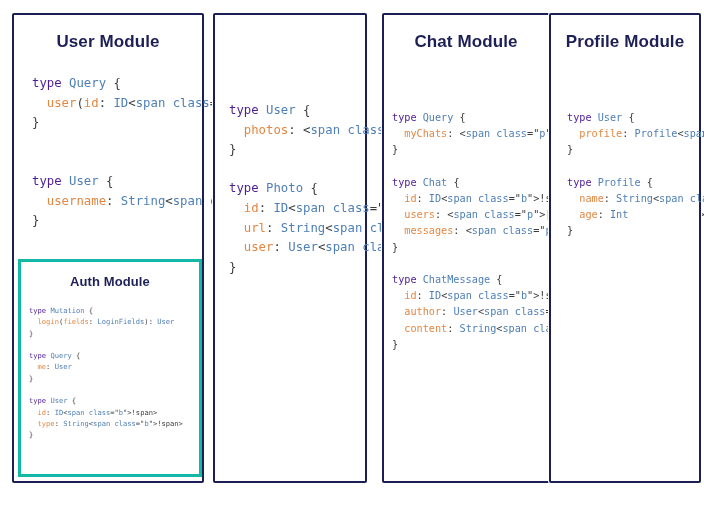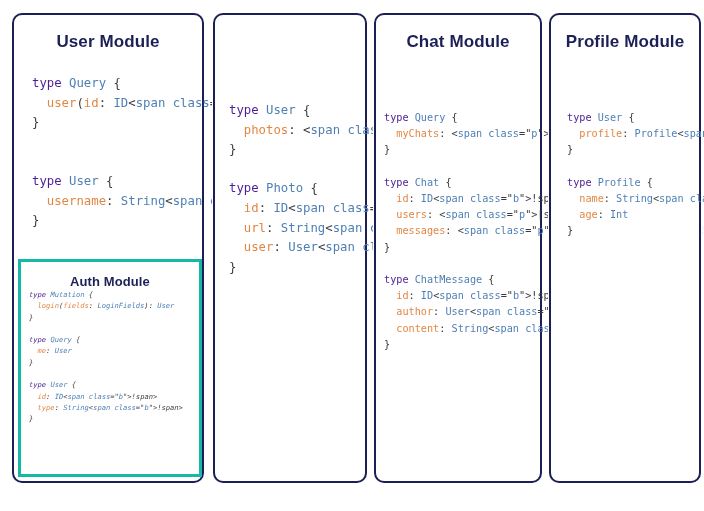--- a/index.html
+++ b/index.html
@@ -17,21 +17,21 @@
     position: relative;
     width: 704px;
     height: 511px;
     background: #ffffff;
   }
   .panel {
     position: absolute;
     box-sizing: border-box;
     background: #ffffff;
     border: 2px solid #1b1f55;
-    border-radius: 10px;
+    border-radius: 2px;
     box-shadow: 0 0 0 1px #ffffff;
   }
   .panel-title {
     text-align: center;
     font-weight: bold;
     color: #1d2057;
     letter-spacing: 0.1px;
   }
   .code {
     font-family: "DejaVu Sans Mono", "Liberation Mono", monospace;
@@ -53,32 +53,32 @@
 
   
   #auth-module {
     position: absolute;
     left: 4px; top: 244px; width: 184px; height: 218px;
     box-sizing: border-box;
     background: #ffffff;
     border: 3px solid #14b8a6;
   }
   #auth-module > .panel-title { font-size: 13px; margin-top: 12px; }
-  #auth-module .code { font-size: 7.1px; line-height: 11.3px; margin: 0 0 0 8px; font-style: italic; }
+  #auth-module .code { font-size: 7.1px; line-height: 11.3px; margin: 16px 0 0 8px; }
 
   
   #gallery-module {
     left: 213px; top: 13px; width: 154px; height: 470px;
   }
   #gallery-module > .panel-title { font-size: 17px; margin-top: 17px; }
   #gallery-module .code { font-size: 12.3px; line-height: 19.6px; margin: 86px 0 0 14px; }
 
   
   #chat-module {
-    left: 374px; top: 13px; width: 168px; height: 470px;
+    left: 382px; top: 13px; width: 168px; height: 470px;
   }
   #chat-module > .panel-title { font-size: 17px; margin-top: 17px; }
   #chat-module .code { font-size: 10.2px; line-height: 16.2px; margin: 58px 0 0 8px; }
 
   
   #profile-module {
     left: 549px; top: 13px; width: 152px; height: 470px;
   }
   #profile-module > .panel-title { font-size: 17px; margin-top: 17px; }
   #profile-module .code { font-size: 10.2px; line-height: 16.2px; margin: 58px 0 0 16px; }

